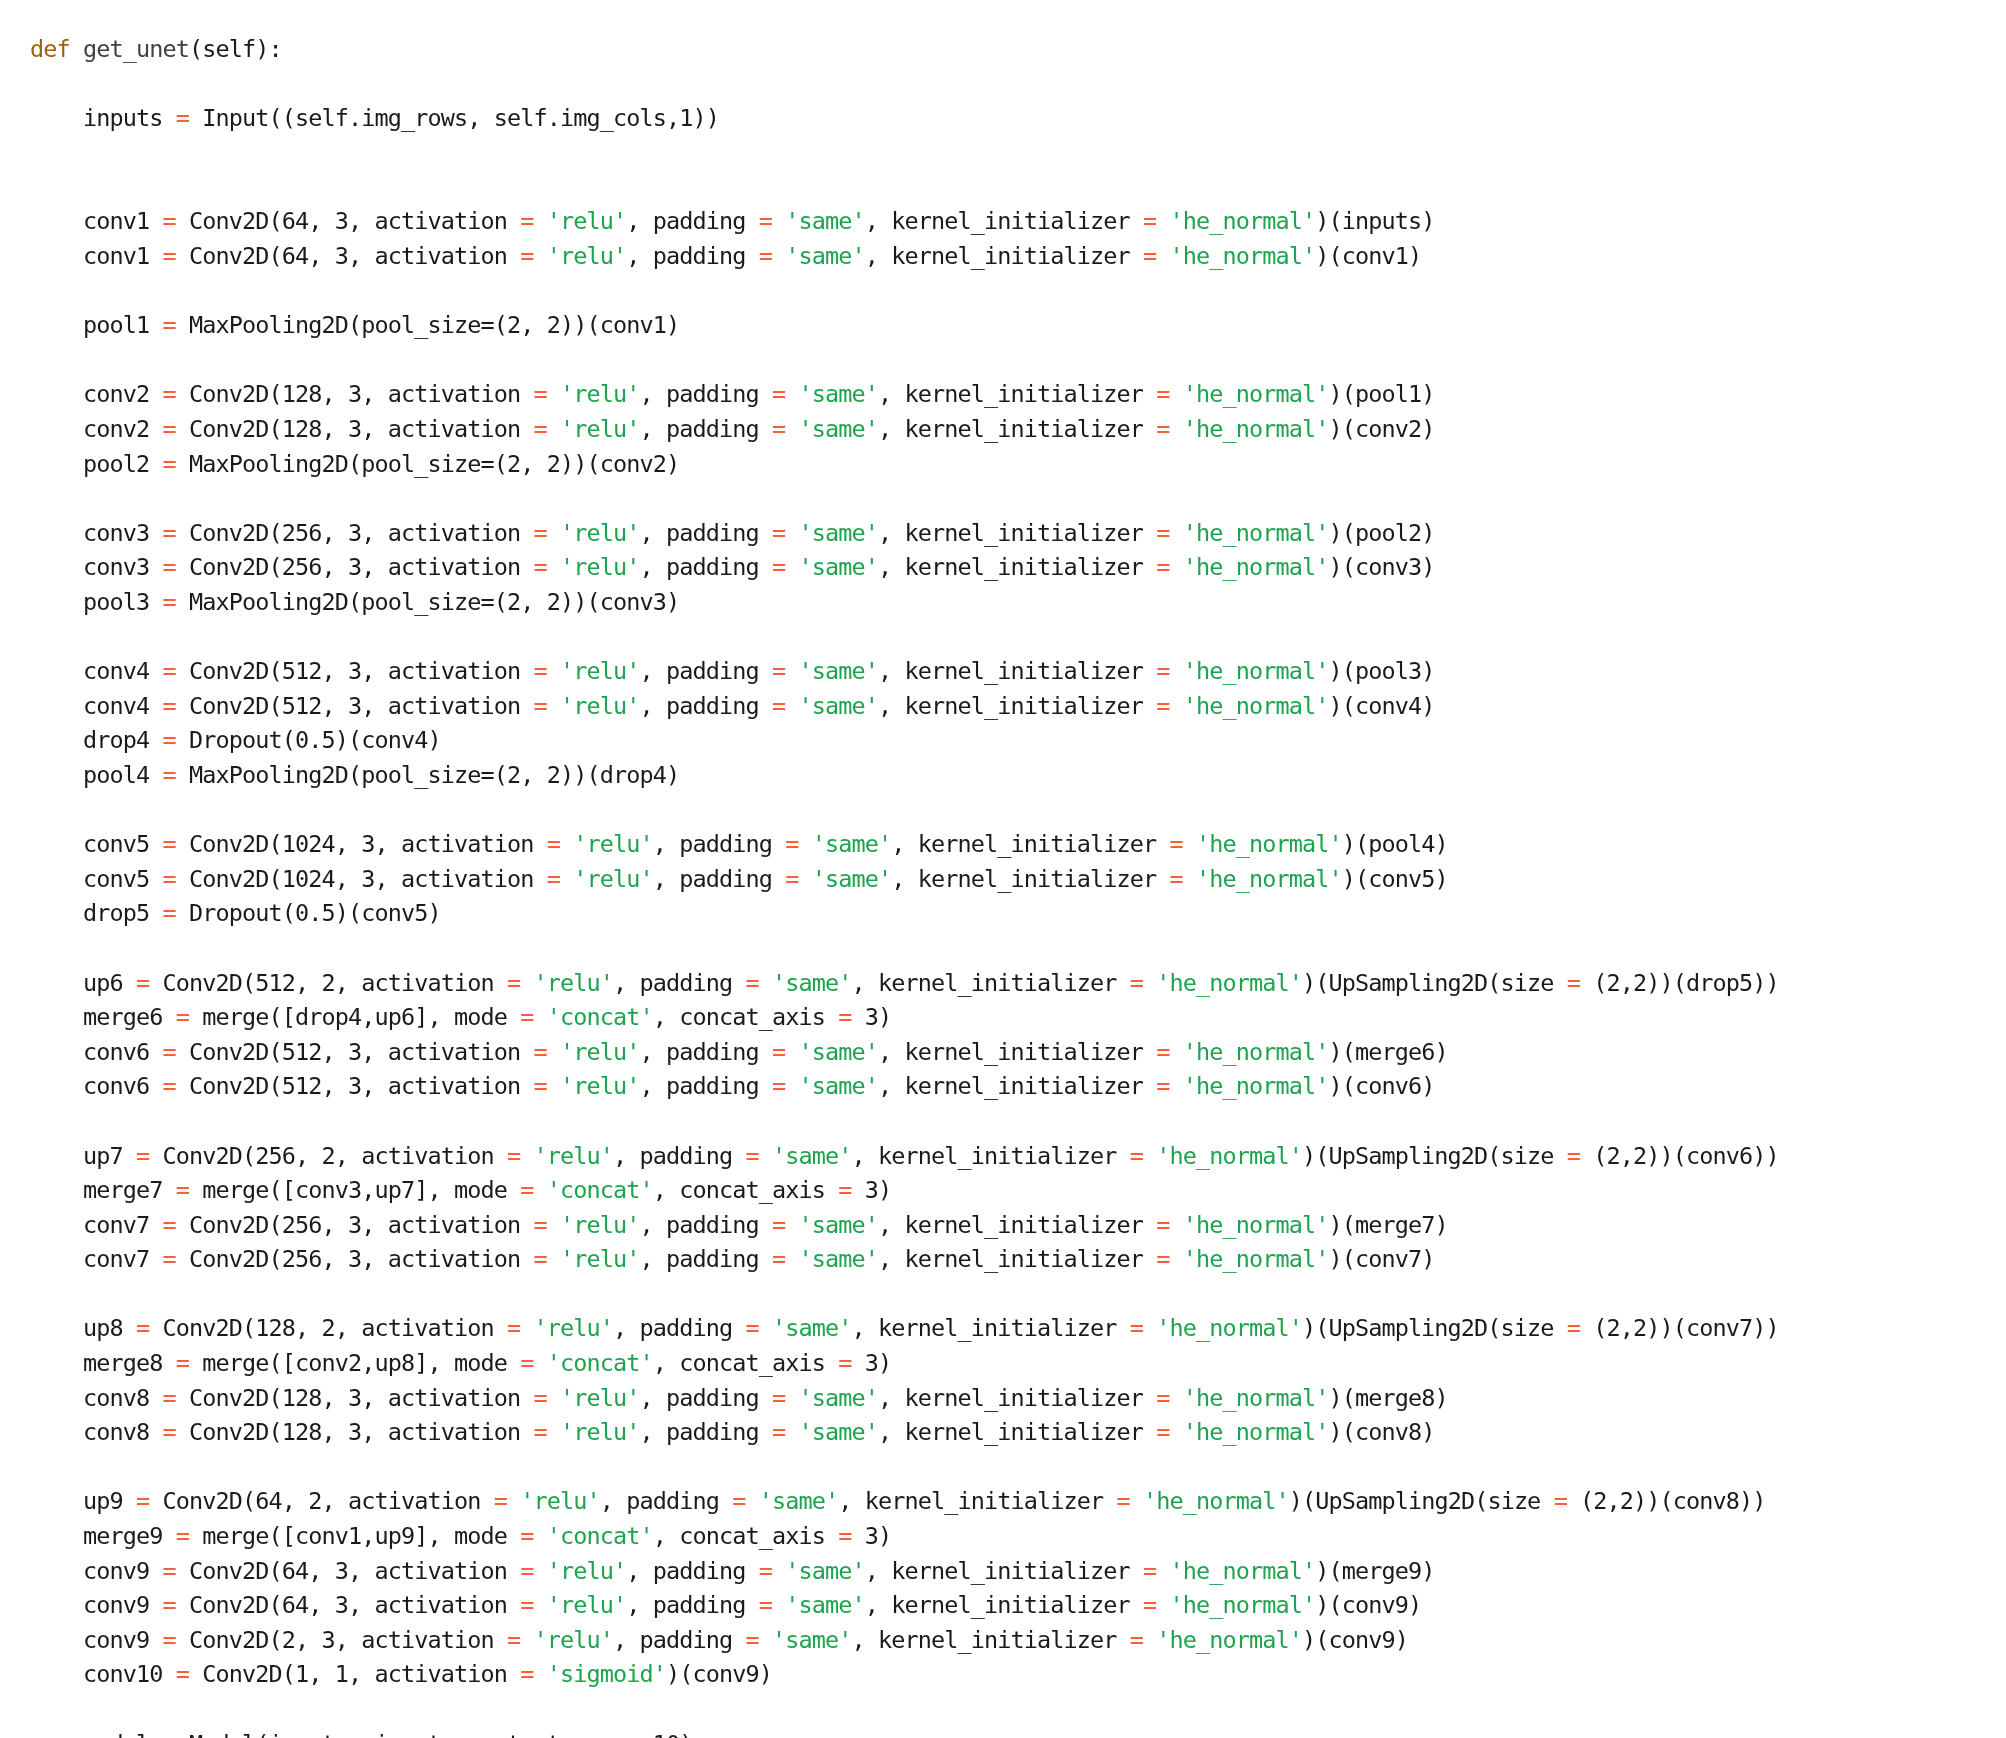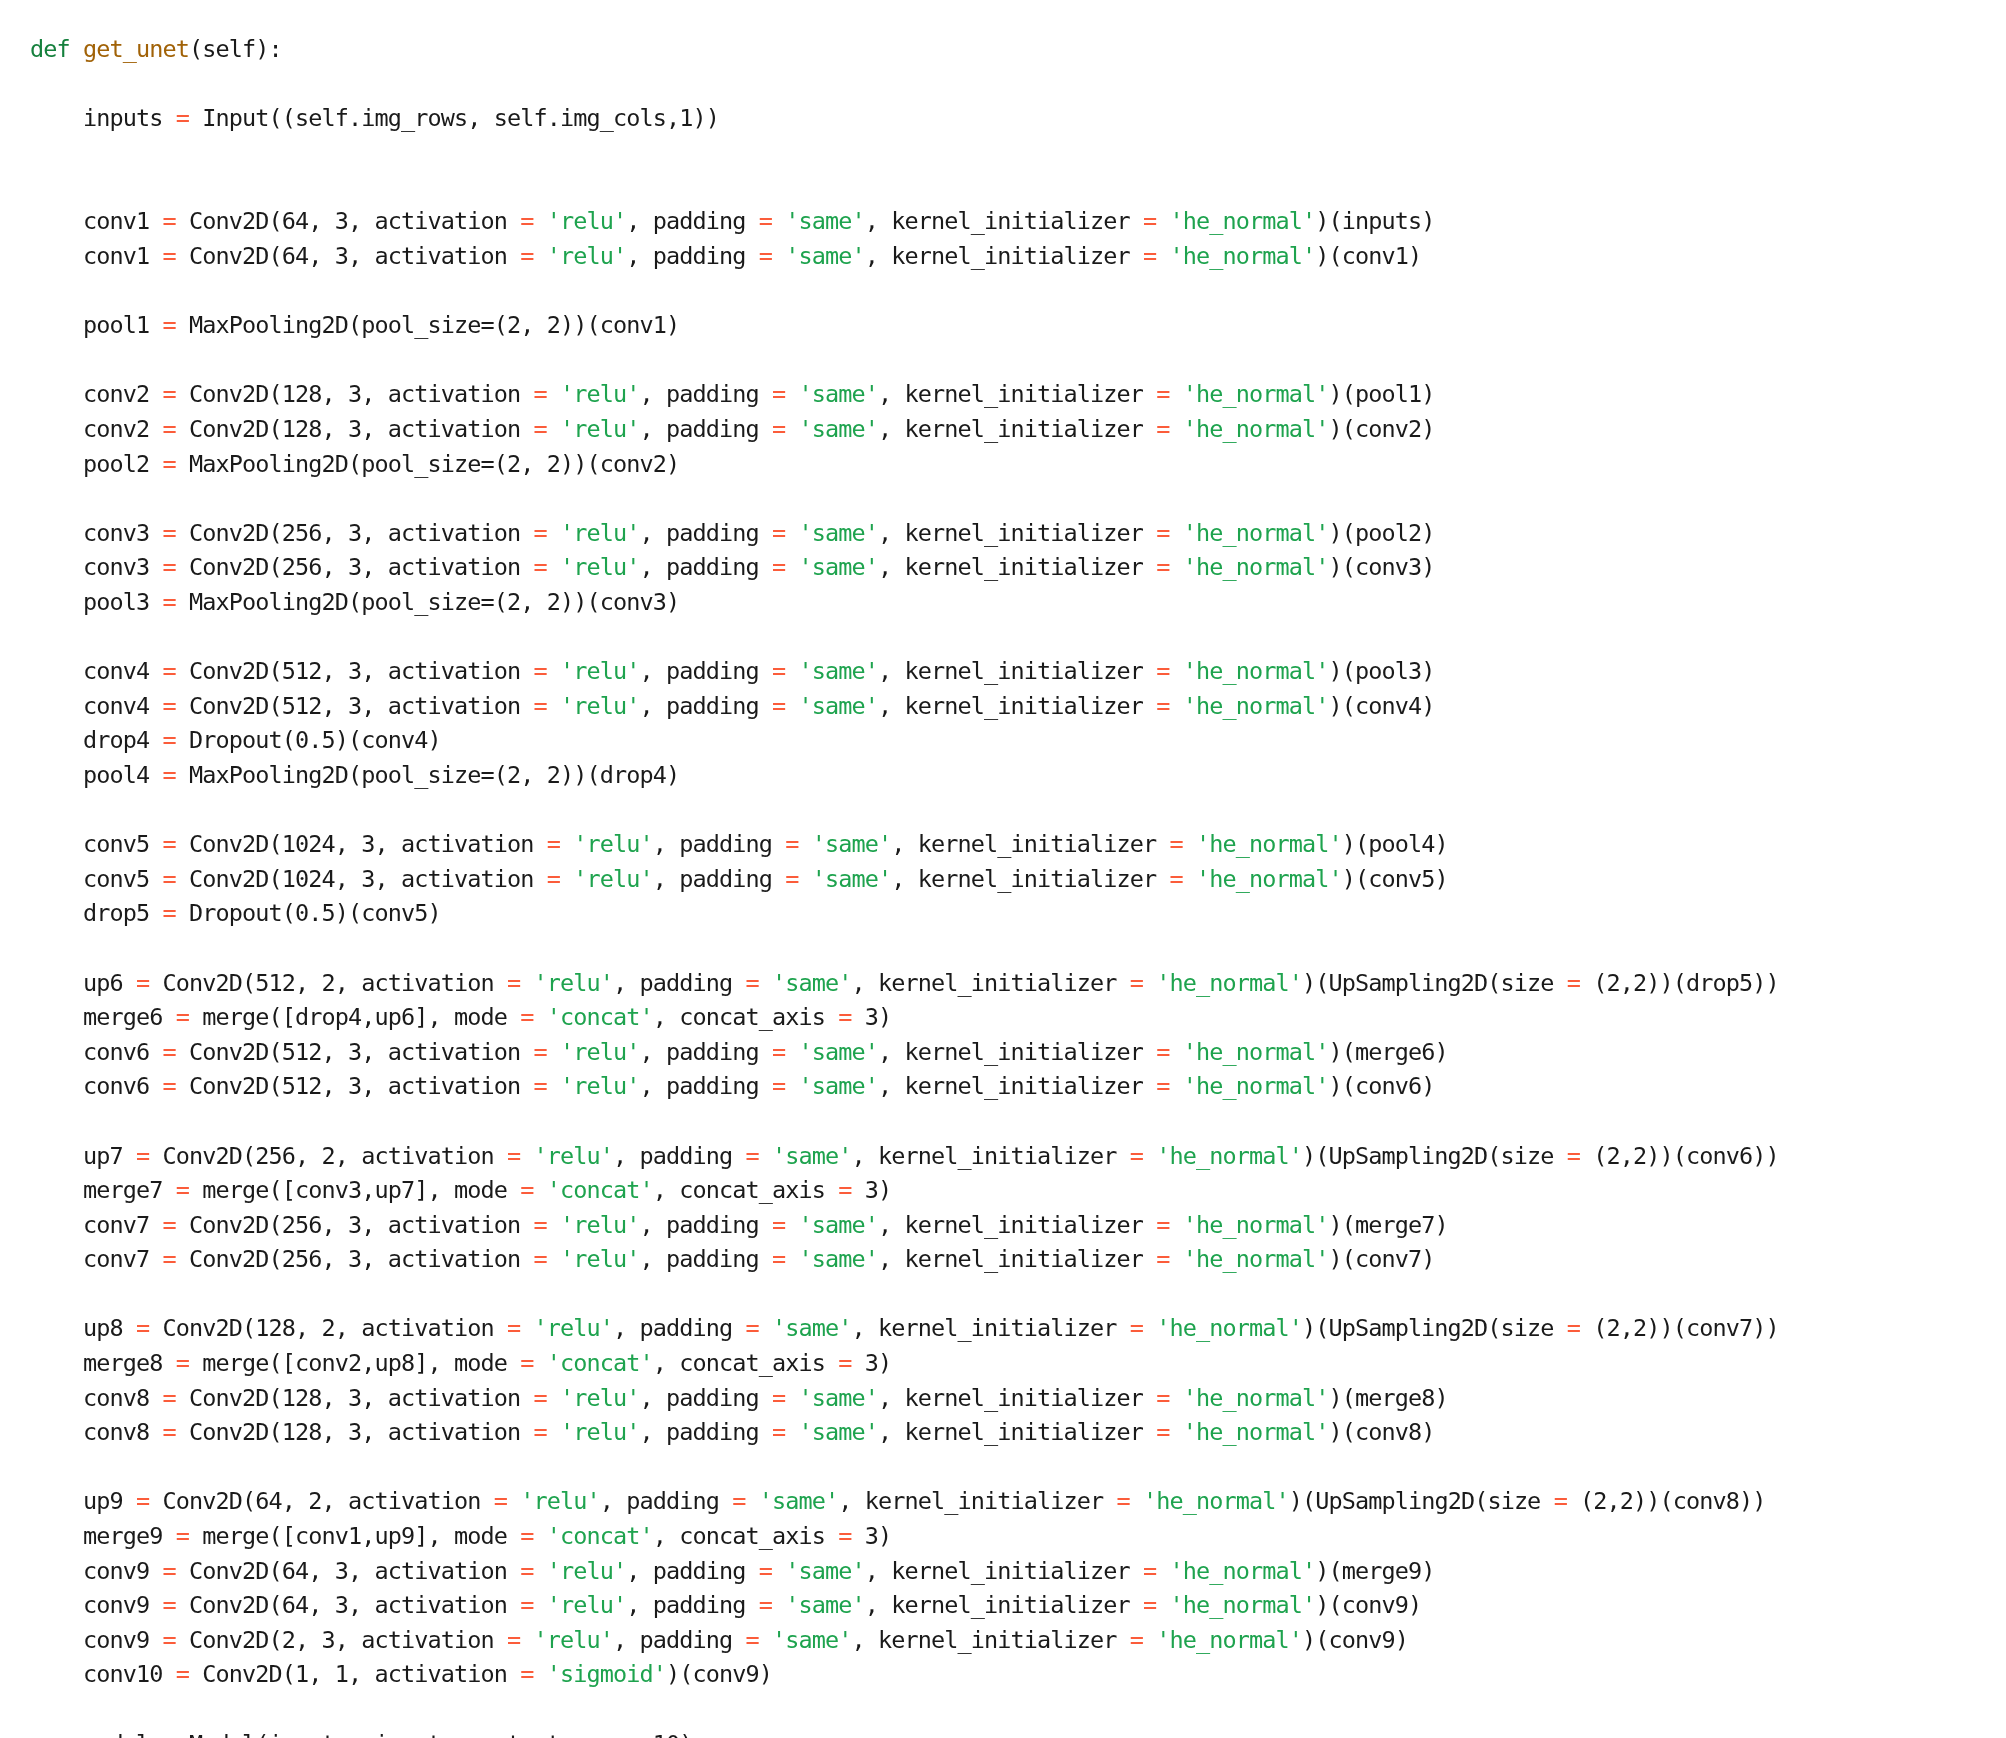--- a/index.html
+++ b/index.html
@@ -38,22 +38,22 @@
   }
   .ln {
     display: block;
     height: 34.6px;
     white-space: pre;
   }
   .ln.blank {
     height: 34.6px;
   }
   
-  .tok-kw   { color: #15803d; }      
-  .tok-fn   { color: #a16207; }      
+  .tok-kw   { color: #a16207; }      
+  .tok-fn   { color: #404040; }      
   .tok-op   { color: #fb5c3a; }      
   .tok-str  { color: #1ea34e; }      
   .tok-plain{ color: #1a1a1a; }      
 </style>
 </head>
 <body>
 
 <div id="code-surface">
   <pre id="code-listing"><span class="ln"><span class="tok-plain"></span><span class="tok-kw">def </span><span class="tok-fn">get_unet</span><span class="tok-plain">(self):</span></span><span class="ln blank">&nbsp;</span><span class="ln"><span class="tok-plain">    </span><span class="tok-plain">inputs </span><span class="tok-op">=</span><span class="tok-plain"> Input((self.img_rows, self.img_cols,1))</span></span><span class="ln blank">&nbsp;</span><span class="ln blank">&nbsp;</span><span class="ln"><span class="tok-plain">    </span><span class="tok-plain">conv1 </span><span class="tok-op">=</span><span class="tok-plain"> Conv2D(64, 3, activation </span><span class="tok-op">=</span><span class="tok-plain"> </span><span class="tok-str">'relu'</span><span class="tok-plain">, padding </span><span class="tok-op">=</span><span class="tok-plain"> </span><span class="tok-str">'same'</span><span class="tok-plain">, kernel_initializer </span><span class="tok-op">=</span><span class="tok-plain"> </span><span class="tok-str">'he_normal'</span><span class="tok-plain">)(inputs)</span></span><span class="ln"><span class="tok-plain">    </span><span class="tok-plain">conv1 </span><span class="tok-op">=</span><span class="tok-plain"> Conv2D(64, 3, activation </span><span class="tok-op">=</span><span class="tok-plain"> </span><span class="tok-str">'relu'</span><span class="tok-plain">, padding </span><span class="tok-op">=</span><span class="tok-plain"> </span><span class="tok-str">'same'</span><span class="tok-plain">, kernel_initializer </span><span class="tok-op">=</span><span class="tok-plain"> </span><span class="tok-str">'he_normal'</span><span class="tok-plain">)(conv1)</span></span><span class="ln blank">&nbsp;</span><span class="ln"><span class="tok-plain">    </span><span class="tok-plain">pool1 </span><span class="tok-op">=</span><span class="tok-plain"> MaxPooling2D(pool_size=(2, 2))(conv1)</span></span><span class="ln blank">&nbsp;</span><span class="ln"><span class="tok-plain">    </span><span class="tok-plain">conv2 </span><span class="tok-op">=</span><span class="tok-plain"> Conv2D(128, 3, activation </span><span class="tok-op">=</span><span class="tok-plain"> </span><span class="tok-str">'relu'</span><span class="tok-plain">, padding </span><span class="tok-op">=</span><span class="tok-plain"> </span><span class="tok-str">'same'</span><span class="tok-plain">, kernel_initializer </span><span class="tok-op">=</span><span class="tok-plain"> </span><span class="tok-str">'he_normal'</span><span class="tok-plain">)(pool1)</span></span><span class="ln"><span class="tok-plain">    </span><span class="tok-plain">conv2 </span><span class="tok-op">=</span><span class="tok-plain"> Conv2D(128, 3, activation </span><span class="tok-op">=</span><span class="tok-plain"> </span><span class="tok-str">'relu'</span><span class="tok-plain">, padding </span><span class="tok-op">=</span><span class="tok-plain"> </span><span class="tok-str">'same'</span><span class="tok-plain">, kernel_initializer </span><span class="tok-op">=</span><span class="tok-plain"> </span><span class="tok-str">'he_normal'</span><span class="tok-plain">)(conv2)</span></span><span class="ln"><span class="tok-plain">    </span><span class="tok-plain">pool2 </span><span class="tok-op">=</span><span class="tok-plain"> MaxPooling2D(pool_size=(2, 2))(conv2)</span></span><span class="ln blank">&nbsp;</span><span class="ln"><span class="tok-plain">    </span><span class="tok-plain">conv3 </span><span class="tok-op">=</span><span class="tok-plain"> Conv2D(256, 3, activation </span><span class="tok-op">=</span><span class="tok-plain"> </span><span class="tok-str">'relu'</span><span class="tok-plain">, padding </span><span class="tok-op">=</span><span class="tok-plain"> </span><span class="tok-str">'same'</span><span class="tok-plain">, kernel_initializer </span><span class="tok-op">=</span><span class="tok-plain"> </span><span class="tok-str">'he_normal'</span><span class="tok-plain">)(pool2)</span></span><span class="ln"><span class="tok-plain">    </span><span class="tok-plain">conv3 </span><span class="tok-op">=</span><span class="tok-plain"> Conv2D(256, 3, activation </span><span class="tok-op">=</span><span class="tok-plain"> </span><span class="tok-str">'relu'</span><span class="tok-plain">, padding </span><span class="tok-op">=</span><span class="tok-plain"> </span><span class="tok-str">'same'</span><span class="tok-plain">, kernel_initializer </span><span class="tok-op">=</span><span class="tok-plain"> </span><span class="tok-str">'he_normal'</span><span class="tok-plain">)(conv3)</span></span><span class="ln"><span class="tok-plain">    </span><span class="tok-plain">pool3 </span><span class="tok-op">=</span><span class="tok-plain"> MaxPooling2D(pool_size=(2, 2))(conv3)</span></span><span class="ln blank">&nbsp;</span><span class="ln"><span class="tok-plain">    </span><span class="tok-plain">conv4 </span><span class="tok-op">=</span><span class="tok-plain"> Conv2D(512, 3, activation </span><span class="tok-op">=</span><span class="tok-plain"> </span><span class="tok-str">'relu'</span><span class="tok-plain">, padding </span><span class="tok-op">=</span><span class="tok-plain"> </span><span class="tok-str">'same'</span><span class="tok-plain">, kernel_initializer </span><span class="tok-op">=</span><span class="tok-plain"> </span><span class="tok-str">'he_normal'</span><span class="tok-plain">)(pool3)</span></span><span class="ln"><span class="tok-plain">    </span><span class="tok-plain">conv4 </span><span class="tok-op">=</span><span class="tok-plain"> Conv2D(512, 3, activation </span><span class="tok-op">=</span><span class="tok-plain"> </span><span class="tok-str">'relu'</span><span class="tok-plain">, padding </span><span class="tok-op">=</span><span class="tok-plain"> </span><span class="tok-str">'same'</span><span class="tok-plain">, kernel_initializer </span><span class="tok-op">=</span><span class="tok-plain"> </span><span class="tok-str">'he_normal'</span><span class="tok-plain">)(conv4)</span></span><span class="ln"><span class="tok-plain">    </span><span class="tok-plain">drop4 </span><span class="tok-op">=</span><span class="tok-plain"> Dropout(0.5)(conv4)</span></span><span class="ln"><span class="tok-plain">    </span><span class="tok-plain">pool4 </span><span class="tok-op">=</span><span class="tok-plain"> MaxPooling2D(pool_size=(2, 2))(drop4)</span></span><span class="ln blank">&nbsp;</span><span class="ln"><span class="tok-plain">    </span><span class="tok-plain">conv5 </span><span class="tok-op">=</span><span class="tok-plain"> Conv2D(1024, 3, activation </span><span class="tok-op">=</span><span class="tok-plain"> </span><span class="tok-str">'relu'</span><span class="tok-plain">, padding </span><span class="tok-op">=</span><span class="tok-plain"> </span><span class="tok-str">'same'</span><span class="tok-plain">, kernel_initializer </span><span class="tok-op">=</span><span class="tok-plain"> </span><span class="tok-str">'he_normal'</span><span class="tok-plain">)(pool4)</span></span><span class="ln"><span class="tok-plain">    </span><span class="tok-plain">conv5 </span><span class="tok-op">=</span><span class="tok-plain"> Conv2D(1024, 3, activation </span><span class="tok-op">=</span><span class="tok-plain"> </span><span class="tok-str">'relu'</span><span class="tok-plain">, padding </span><span class="tok-op">=</span><span class="tok-plain"> </span><span class="tok-str">'same'</span><span class="tok-plain">, kernel_initializer </span><span class="tok-op">=</span><span class="tok-plain"> </span><span class="tok-str">'he_normal'</span><span class="tok-plain">)(conv5)</span></span><span class="ln"><span class="tok-plain">    </span><span class="tok-plain">drop5 </span><span class="tok-op">=</span><span class="tok-plain"> Dropout(0.5)(conv5)</span></span><span class="ln blank">&nbsp;</span><span class="ln"><span class="tok-plain">    </span><span class="tok-plain">up6 </span><span class="tok-op">=</span><span class="tok-plain"> Conv2D(512, 2, activation </span><span class="tok-op">=</span><span class="tok-plain"> </span><span class="tok-str">'relu'</span><span class="tok-plain">, padding </span><span class="tok-op">=</span><span class="tok-plain"> </span><span class="tok-str">'same'</span><span class="tok-plain">, kernel_initializer </span><span class="tok-op">=</span><span class="tok-plain"> </span><span class="tok-str">'he_normal'</span><span class="tok-plain">)(UpSampling2D(size </span><span class="tok-op">=</span><span class="tok-plain"> (2,2))(drop5))</span></span><span class="ln"><span class="tok-plain">    </span><span class="tok-plain">merge6 </span><span class="tok-op">=</span><span class="tok-plain"> merge([drop4,up6], mode </span><span class="tok-op">=</span><span class="tok-plain"> </span><span class="tok-str">'concat'</span><span class="tok-plain">, concat_axis </span><span class="tok-op">=</span><span class="tok-plain"> 3)</span></span><span class="ln"><span class="tok-plain">    </span><span class="tok-plain">conv6 </span><span class="tok-op">=</span><span class="tok-plain"> Conv2D(512, 3, activation </span><span class="tok-op">=</span><span class="tok-plain"> </span><span class="tok-str">'relu'</span><span class="tok-plain">, padding </span><span class="tok-op">=</span><span class="tok-plain"> </span><span class="tok-str">'same'</span><span class="tok-plain">, kernel_initializer </span><span class="tok-op">=</span><span class="tok-plain"> </span><span class="tok-str">'he_normal'</span><span class="tok-plain">)(merge6)</span></span><span class="ln"><span class="tok-plain">    </span><span class="tok-plain">conv6 </span><span class="tok-op">=</span><span class="tok-plain"> Conv2D(512, 3, activation </span><span class="tok-op">=</span><span class="tok-plain"> </span><span class="tok-str">'relu'</span><span class="tok-plain">, padding </span><span class="tok-op">=</span><span class="tok-plain"> </span><span class="tok-str">'same'</span><span class="tok-plain">, kernel_initializer </span><span class="tok-op">=</span><span class="tok-plain"> </span><span class="tok-str">'he_normal'</span><span class="tok-plain">)(conv6)</span></span><span class="ln blank">&nbsp;</span><span class="ln"><span class="tok-plain">    </span><span class="tok-plain">up7 </span><span class="tok-op">=</span><span class="tok-plain"> Conv2D(256, 2, activation </span><span class="tok-op">=</span><span class="tok-plain"> </span><span class="tok-str">'relu'</span><span class="tok-plain">, padding </span><span class="tok-op">=</span><span class="tok-plain"> </span><span class="tok-str">'same'</span><span class="tok-plain">, kernel_initializer </span><span class="tok-op">=</span><span class="tok-plain"> </span><span class="tok-str">'he_normal'</span><span class="tok-plain">)(UpSampling2D(size </span><span class="tok-op">=</span><span class="tok-plain"> (2,2))(conv6))</span></span><span class="ln"><span class="tok-plain">    </span><span class="tok-plain">merge7 </span><span class="tok-op">=</span><span class="tok-plain"> merge([conv3,up7], mode </span><span class="tok-op">=</span><span class="tok-plain"> </span><span class="tok-str">'concat'</span><span class="tok-plain">, concat_axis </span><span class="tok-op">=</span><span class="tok-plain"> 3)</span></span><span class="ln"><span class="tok-plain">    </span><span class="tok-plain">conv7 </span><span class="tok-op">=</span><span class="tok-plain"> Conv2D(256, 3, activation </span><span class="tok-op">=</span><span class="tok-plain"> </span><span class="tok-str">'relu'</span><span class="tok-plain">, padding </span><span class="tok-op">=</span><span class="tok-plain"> </span><span class="tok-str">'same'</span><span class="tok-plain">, kernel_initializer </span><span class="tok-op">=</span><span class="tok-plain"> </span><span class="tok-str">'he_normal'</span><span class="tok-plain">)(merge7)</span></span><span class="ln"><span class="tok-plain">    </span><span class="tok-plain">conv7 </span><span class="tok-op">=</span><span class="tok-plain"> Conv2D(256, 3, activation </span><span class="tok-op">=</span><span class="tok-plain"> </span><span class="tok-str">'relu'</span><span class="tok-plain">, padding </span><span class="tok-op">=</span><span class="tok-plain"> </span><span class="tok-str">'same'</span><span class="tok-plain">, kernel_initializer </span><span class="tok-op">=</span><span class="tok-plain"> </span><span class="tok-str">'he_normal'</span><span class="tok-plain">)(conv7)</span></span><span class="ln blank">&nbsp;</span><span class="ln"><span class="tok-plain">    </span><span class="tok-plain">up8 </span><span class="tok-op">=</span><span class="tok-plain"> Conv2D(128, 2, activation </span><span class="tok-op">=</span><span class="tok-plain"> </span><span class="tok-str">'relu'</span><span class="tok-plain">, padding </span><span class="tok-op">=</span><span class="tok-plain"> </span><span class="tok-str">'same'</span><span class="tok-plain">, kernel_initializer </span><span class="tok-op">=</span><span class="tok-plain"> </span><span class="tok-str">'he_normal'</span><span class="tok-plain">)(UpSampling2D(size </span><span class="tok-op">=</span><span class="tok-plain"> (2,2))(conv7))</span></span><span class="ln"><span class="tok-plain">    </span><span class="tok-plain">merge8 </span><span class="tok-op">=</span><span class="tok-plain"> merge([conv2,up8], mode </span><span class="tok-op">=</span><span class="tok-plain"> </span><span class="tok-str">'concat'</span><span class="tok-plain">, concat_axis </span><span class="tok-op">=</span><span class="tok-plain"> 3)</span></span><span class="ln"><span class="tok-plain">    </span><span class="tok-plain">conv8 </span><span class="tok-op">=</span><span class="tok-plain"> Conv2D(128, 3, activation </span><span class="tok-op">=</span><span class="tok-plain"> </span><span class="tok-str">'relu'</span><span class="tok-plain">, padding </span><span class="tok-op">=</span><span class="tok-plain"> </span><span class="tok-str">'same'</span><span class="tok-plain">, kernel_initializer </span><span class="tok-op">=</span><span class="tok-plain"> </span><span class="tok-str">'he_normal'</span><span class="tok-plain">)(merge8)</span></span><span class="ln"><span class="tok-plain">    </span><span class="tok-plain">conv8 </span><span class="tok-op">=</span><span class="tok-plain"> Conv2D(128, 3, activation </span><span class="tok-op">=</span><span class="tok-plain"> </span><span class="tok-str">'relu'</span><span class="tok-plain">, padding </span><span class="tok-op">=</span><span class="tok-plain"> </span><span class="tok-str">'same'</span><span class="tok-plain">, kernel_initializer </span><span class="tok-op">=</span><span class="tok-plain"> </span><span class="tok-str">'he_normal'</span><span class="tok-plain">)(conv8)</span></span><span class="ln blank">&nbsp;</span><span class="ln"><span class="tok-plain">    </span><span class="tok-plain">up9 </span><span class="tok-op">=</span><span class="tok-plain"> Conv2D(64, 2, activation </span><span class="tok-op">=</span><span class="tok-plain"> </span><span class="tok-str">'relu'</span><span class="tok-plain">, padding </span><span class="tok-op">=</span><span class="tok-plain"> </span><span class="tok-str">'same'</span><span class="tok-plain">, kernel_initializer </span><span class="tok-op">=</span><span class="tok-plain"> </span><span class="tok-str">'he_normal'</span><span class="tok-plain">)(UpSampling2D(size </span><span class="tok-op">=</span><span class="tok-plain"> (2,2))(conv8))</span></span><span class="ln"><span class="tok-plain">    </span><span class="tok-plain">merge9 </span><span class="tok-op">=</span><span class="tok-plain"> merge([conv1,up9], mode </span><span class="tok-op">=</span><span class="tok-plain"> </span><span class="tok-str">'concat'</span><span class="tok-plain">, concat_axis </span><span class="tok-op">=</span><span class="tok-plain"> 3)</span></span><span class="ln"><span class="tok-plain">    </span><span class="tok-plain">conv9 </span><span class="tok-op">=</span><span class="tok-plain"> Conv2D(64, 3, activation </span><span class="tok-op">=</span><span class="tok-plain"> </span><span class="tok-str">'relu'</span><span class="tok-plain">, padding </span><span class="tok-op">=</span><span class="tok-plain"> </span><span class="tok-str">'same'</span><span class="tok-plain">, kernel_initializer </span><span class="tok-op">=</span><span class="tok-plain"> </span><span class="tok-str">'he_normal'</span><span class="tok-plain">)(merge9)</span></span><span class="ln"><span class="tok-plain">    </span><span class="tok-plain">conv9 </span><span class="tok-op">=</span><span class="tok-plain"> Conv2D(64, 3, activation </span><span class="tok-op">=</span><span class="tok-plain"> </span><span class="tok-str">'relu'</span><span class="tok-plain">, padding </span><span class="tok-op">=</span><span class="tok-plain"> </span><span class="tok-str">'same'</span><span class="tok-plain">, kernel_initializer </span><span class="tok-op">=</span><span class="tok-plain"> </span><span class="tok-str">'he_normal'</span><span class="tok-plain">)(conv9)</span></span><span class="ln"><span class="tok-plain">    </span><span class="tok-plain">conv9 </span><span class="tok-op">=</span><span class="tok-plain"> Conv2D(2, 3, activation </span><span class="tok-op">=</span><span class="tok-plain"> </span><span class="tok-str">'relu'</span><span class="tok-plain">, padding </span><span class="tok-op">=</span><span class="tok-plain"> </span><span class="tok-str">'same'</span><span class="tok-plain">, kernel_initializer </span><span class="tok-op">=</span><span class="tok-plain"> </span><span class="tok-str">'he_normal'</span><span class="tok-plain">)(conv9)</span></span><span class="ln"><span class="tok-plain">    </span><span class="tok-plain">conv10 </span><span class="tok-op">=</span><span class="tok-plain"> Conv2D(1, 1, activation </span><span class="tok-op">=</span><span class="tok-plain"> </span><span class="tok-str">'sigmoid'</span><span class="tok-plain">)(conv9)</span></span><span class="ln blank">&nbsp;</span><span class="ln"><span class="tok-plain">    </span><span class="tok-plain">model </span><span class="tok-op">=</span><span class="tok-plain"> Model(input </span><span class="tok-op">=</span><span class="tok-plain"> inputs, output </span><span class="tok-op">=</span><span class="tok-plain"> conv10)</span></span></pre>
 </div>

